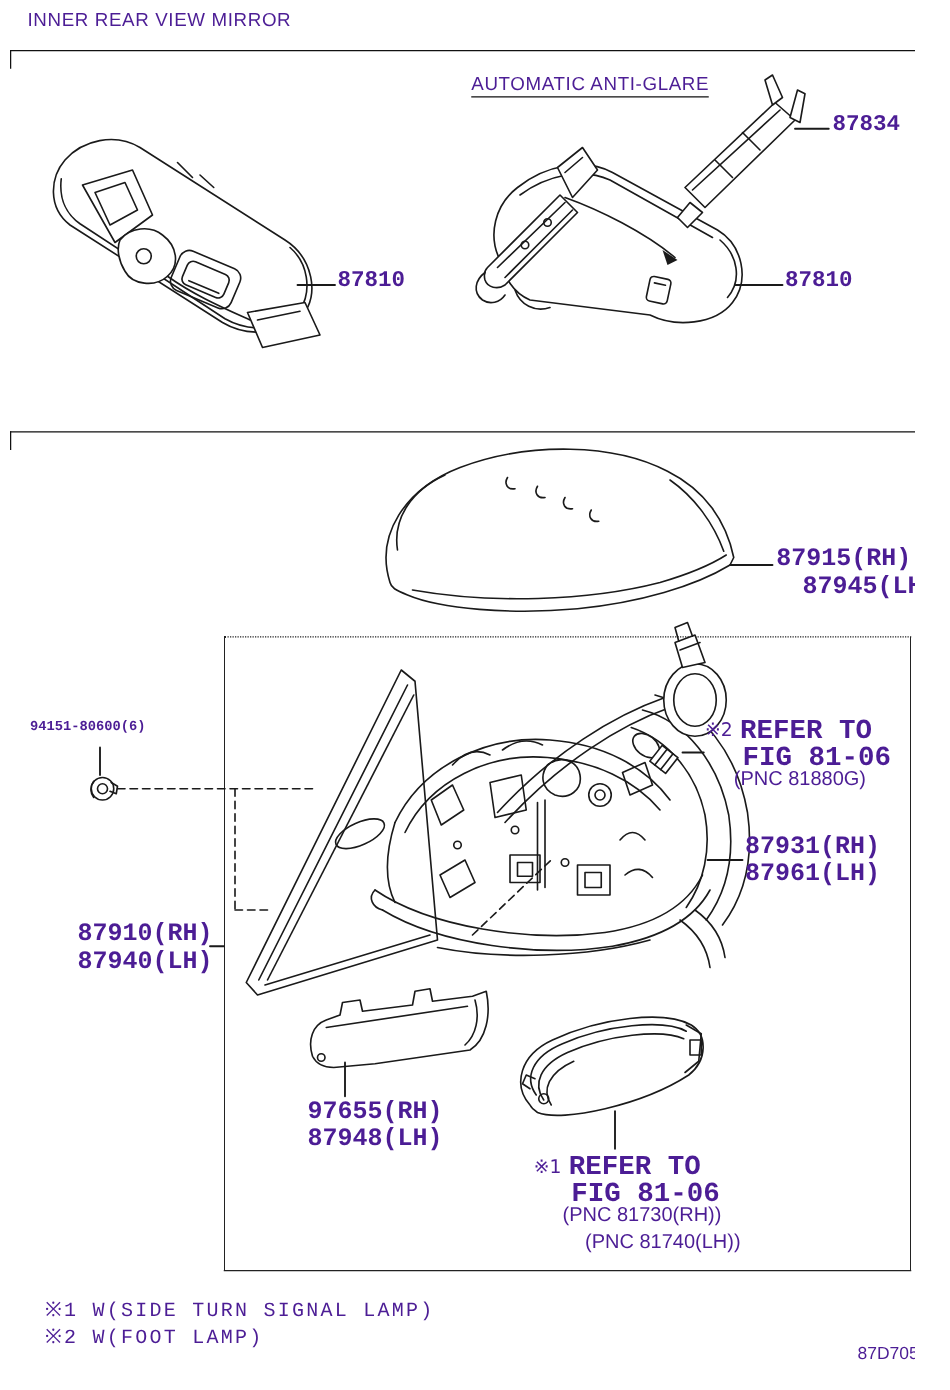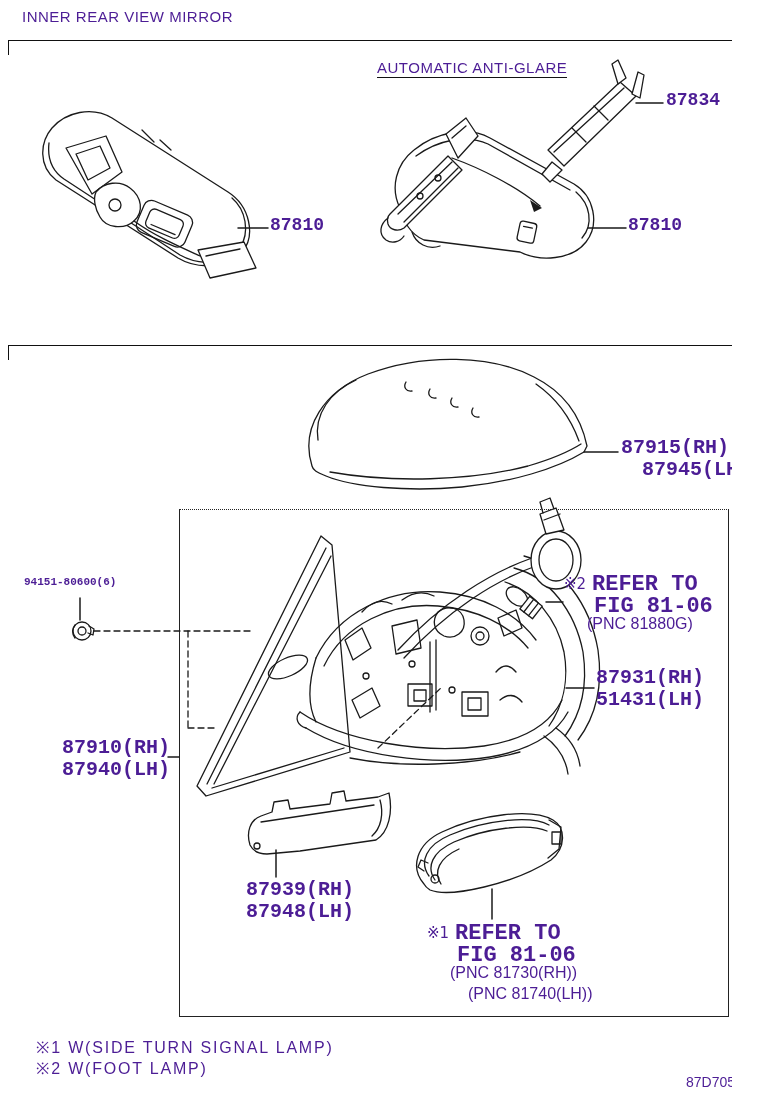--- a/index.html
+++ b/index.html
@@ -11,21 +11,21 @@
        border-bottom:1.5px solid #111;padding-bottom:1px;font-family:"Liberation Sans",sans-serif;}
   .pn{position:absolute;font-family:"Liberation Mono",monospace;font-weight:bold;
       white-space:nowrap;line-height:1.05;}
   .pn21{font-size:18px;text-align:center;}
   .pn20{font-size:20px;}
   .pn17{font-size:11px;}
   .refb{position:absolute;font-family:"Liberation Mono",monospace;font-weight:bold;
         font-size:22px;white-space:nowrap;}
   .refr{position:absolute;font-family:Liberation Sans, sans-serif;font-size:16px;white-space:nowrap;}
   .mark{position:absolute;font-family:"DejaVu Sans",sans-serif;font-size:15px;white-space:nowrap;}
-  .note{position:absolute;font-family:Liberation Sans, sans-serif;font-size:16px;
+  .note{position:absolute;font-family:Liberation Mono, monospace;font-size:16px;
         letter-spacing:1.8px;white-space:nowrap;}
   .code{position:absolute;font-family:"Liberation Sans",sans-serif;font-size:14px;white-space:nowrap;text-align:right;}
   .rule{position:absolute;left:8px;width:739px;height:14px;
         border-top:1.6px solid #111;border-left:1.6px solid #111;border-right:1.6px solid #111;}
   .subbox{position:absolute;left:179px;top:509px;width:548px;height:506px;
         border:1.4px solid #222;border-top-style:dotted;}
   svg{position:absolute;left:0;top:0;}
 </style>
 </head>
 <body>
@@ -202,26 +202,26 @@
   <div class="pn pn21" style="left:666px;top:91px">87834</div>
   <div class="pn pn21" style="left:270px;top:216px">87810</div>
   <div class="pn pn21" style="left:628px;top:216px">87810</div>
 
   <div class="pn pn20" style="left:621px;top:437px">87915(RH)</div>
   <div class="pn pn20" style="left:642px;top:459px">87945(LH)</div>
 
   <div class="pn pn17" style="left:24px;top:577px">94151-80600(6)</div>
 
   <div class="pn pn20" style="left:596px;top:667px">87931(RH)</div>
-  <div class="pn pn20" style="left:596px;top:689px">51431(LH)</div>
+  <div class="pn pn20" style="left:596px;top:689px">87961(LH)</div>
 
   <div class="pn pn20" style="left:62px;top:737px">87910(RH)</div>
   <div class="pn pn20" style="left:62px;top:759px">87940(LH)</div>
 
-  <div class="pn pn20" style="left:246px;top:879px">87939(RH)</div>
+  <div class="pn pn20" style="left:246px;top:879px">97655(RH)</div>
   <div class="pn pn20" style="left:246px;top:901px">87948(LH)</div>
 
   <div class="mark" style="left:564px;top:575px">※2</div>
   <div class="refb" style="left:592px;top:572px">REFER TO</div>
   <div class="refb" style="left:594px;top:594px">FIG 81-06</div>
   <div class="refr" style="left:587px;top:615px">(PNC 81880G)</div>
 
   <div class="mark" style="left:427px;top:924px">※1</div>
   <div class="refb" style="left:455px;top:921px">REFER TO</div>
   <div class="refb" style="left:457px;top:943px">FIG 81-06</div>

